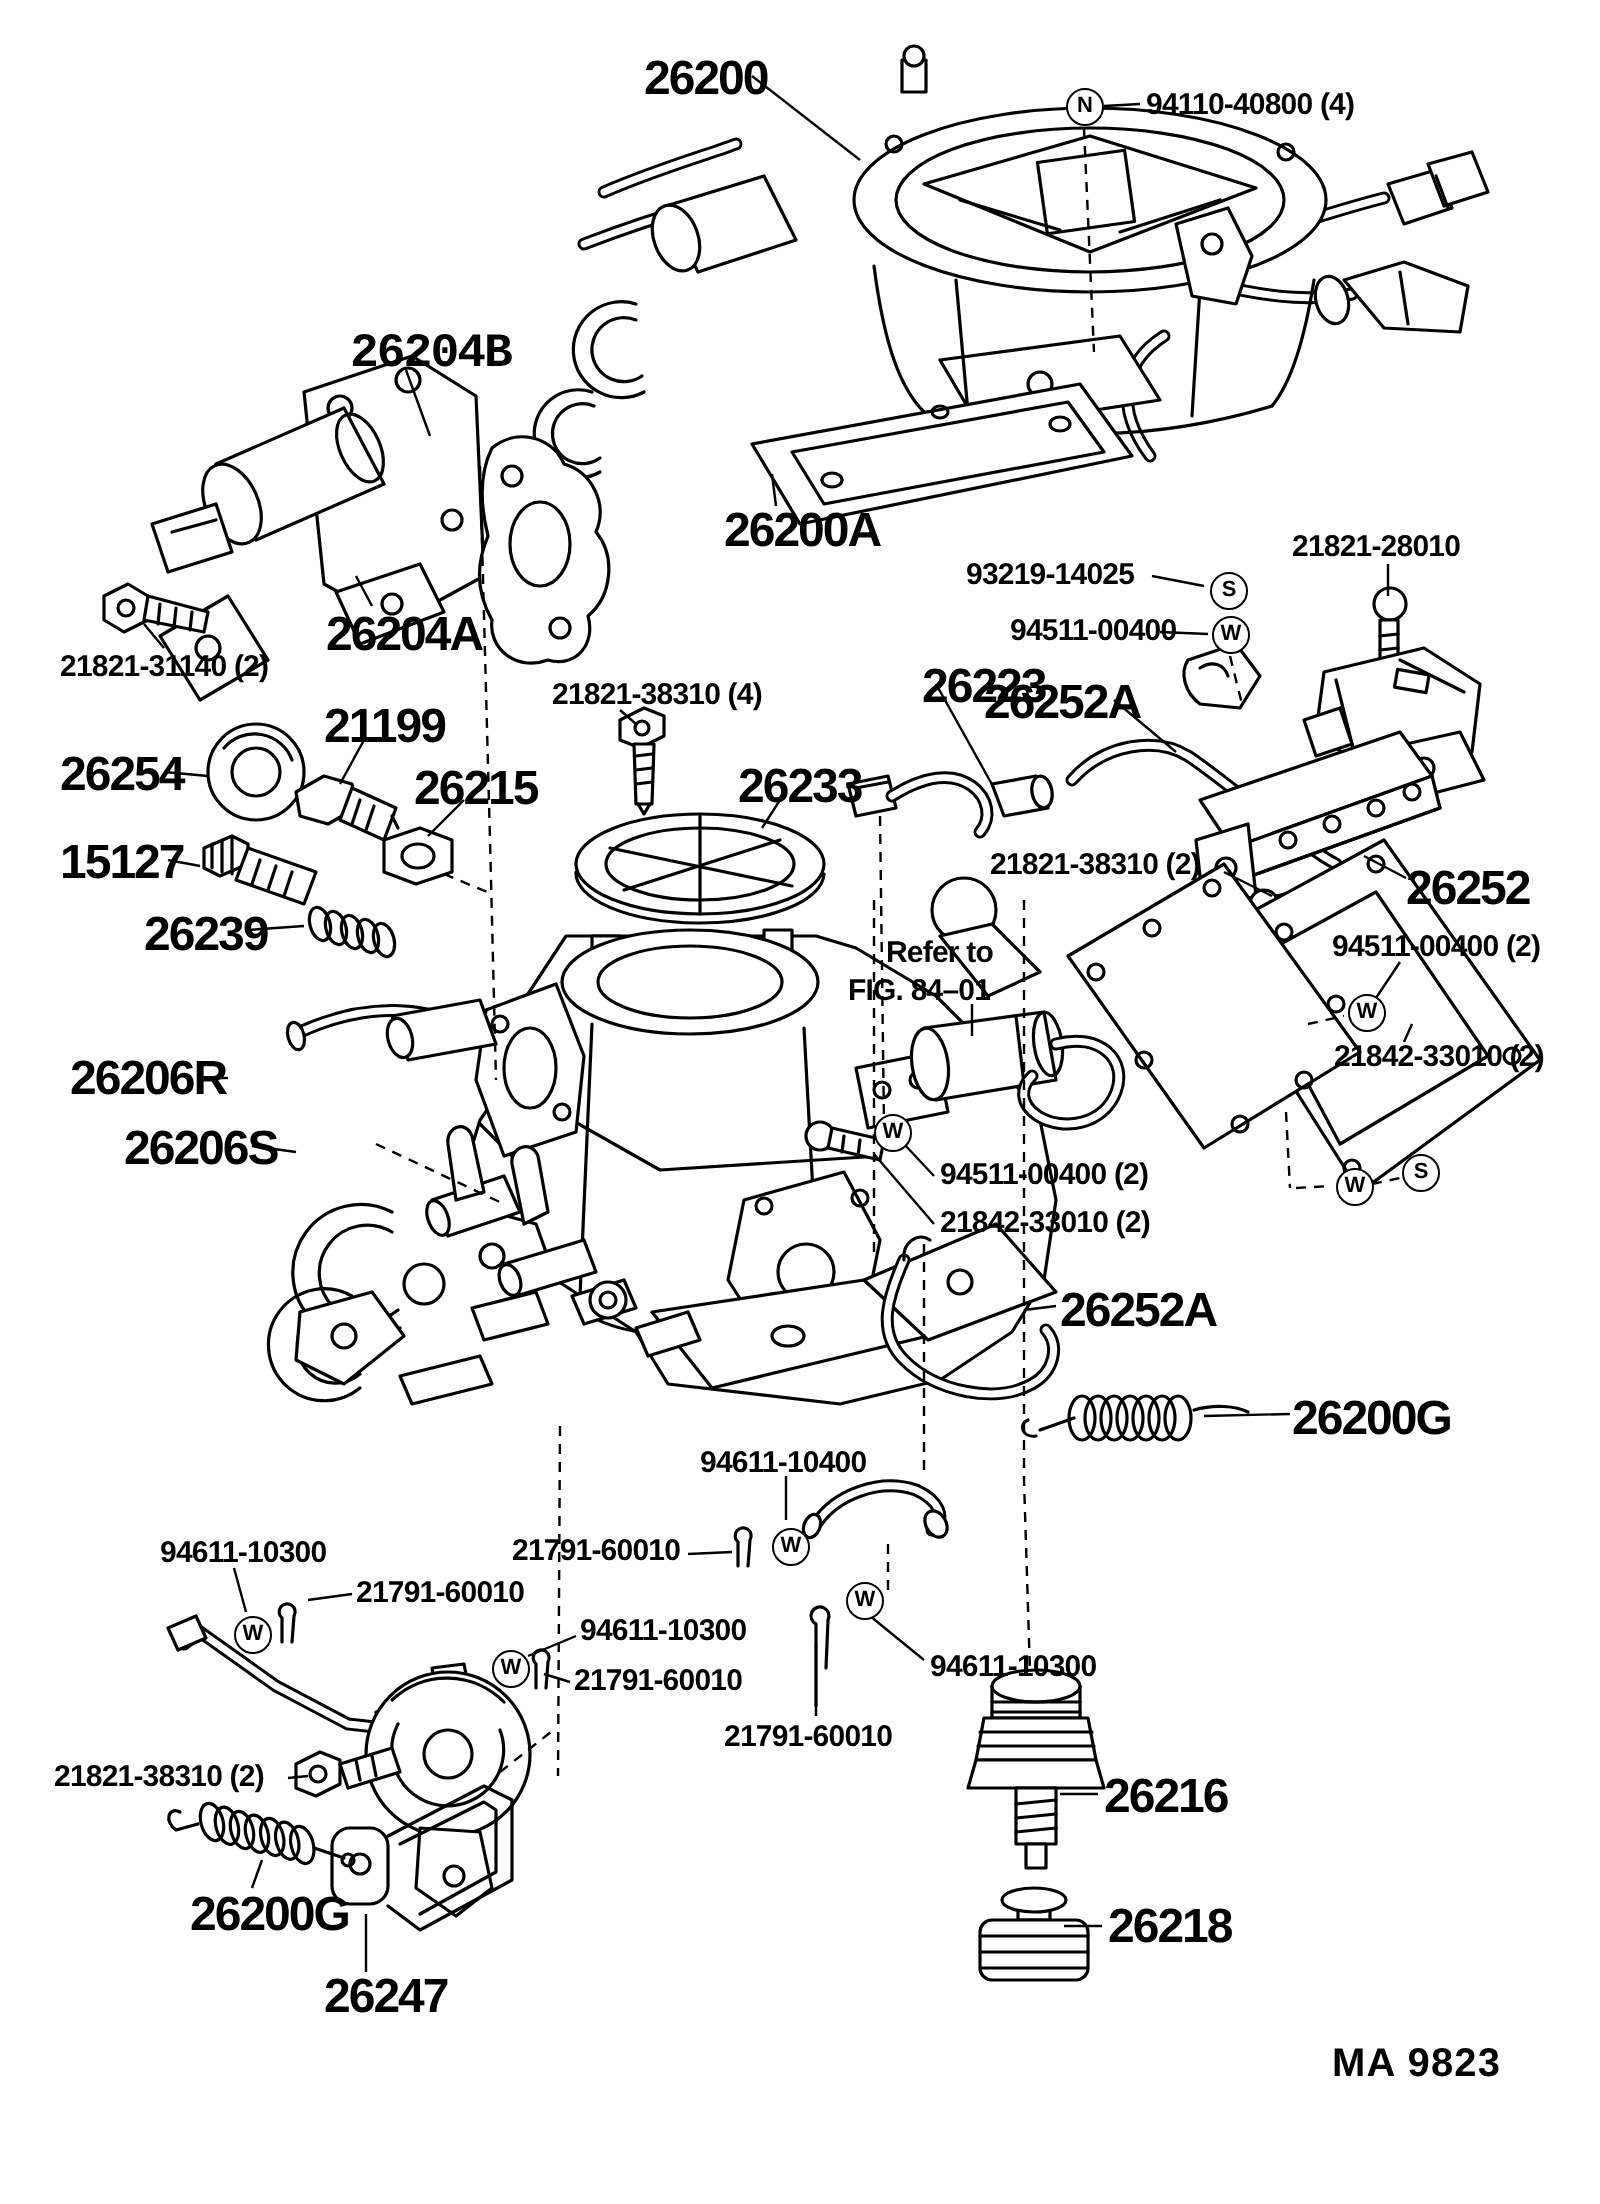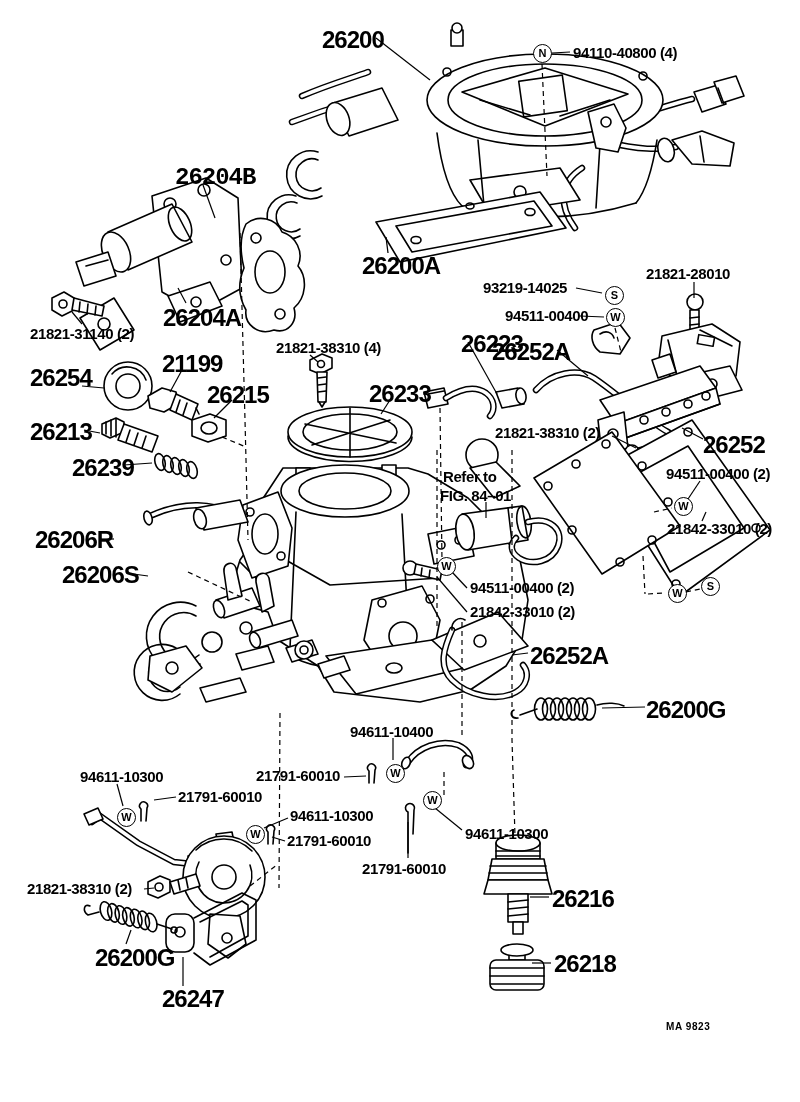--- a/index.html
+++ b/index.html
@@ -3,21 +3,21 @@
 <meta charset="utf-8">
 <title>Diagram</title>
 <style>
   html,body{margin:0;padding:0;background:#fff;}
   #stage{position:relative;width:800px;height:1102px;background:#fff;overflow:hidden;
          font-family:"Liberation Sans",sans-serif;}
   #art{position:absolute;left:0;top:0;}
   .plabel{position:absolute;white-space:nowrap;color:#000;font-weight:bold;z-index:5;}
   .lg{font-size:24px;letter-spacing:-1px;}
   .sm{font-size:15px;letter-spacing:-0.4px;}
-  .ft{font-size:10px;letter-spacing:0.6px;}
+  .ft{font-size:20px;letter-spacing:0.6px;}
   .psymbol{position:absolute;width:17px;height:17px;border:1.7px solid #000;border-radius:50%;
            background:#fff;color:#000;font-size:11px;font-weight:bold;line-height:17px;
            text-align:center;z-index:5;}
   
   .ln{fill:none;stroke:#000;stroke-width:1.6;stroke-linecap:round;stroke-linejoin:round;}
   .fw{fill:#fff;stroke:#000;stroke-width:1.6;stroke-linejoin:round;}
   .ld{fill:none;stroke:#000;stroke-width:1.2;}
   .dash{fill:none;stroke:#000;stroke-width:1.2;stroke-dasharray:5 4;}
   .t{fill:none;stroke-linecap:round;}
   .o{stroke:#000;stroke-width:6.5;}
@@ -420,41 +420,41 @@
       <path class="ld" d="M551,963 L532,963"></path>
     </g>
   </svg>
 
   <div id="label-layer">
       <div class="plabel lg" style="left: 322px; top: 26px;">26200</div>
       <div class="plabel sm" style="left: 573px; top: 44px;">94110-40800 (4)</div>
       <div class="plabel lg" style="left: 175px; top: 164px; font-family: Liberation Mono, monospace;">26204B</div>
       <div class="plabel lg" style="left: 163px; top: 304px;">26204A</div>
       <div class="plabel sm" style="left: 30px; top: 325px; text-align: center;">21821-31140 (2)</div>
-      <div class="plabel lg" style="left: 30px; top: 364px;">26254</div>
+      <div class="plabel lg" style="left: 30px; top: 374px;">26254</div>
       <div class="plabel lg" style="left: 162px; top: 350px;">21199</div>
       <div class="plabel lg" style="left: 207px; top: 381px;">26215</div>
-      <div class="plabel lg" style="left: 30px; top: 418px;">26213</div>
+      <div class="plabel lg" style="left: 30px; top: 418px;">15127</div>
       <div class="plabel lg" style="left: 72px; top: 454px;">26239</div>
       <div class="plabel lg" style="left: 35px; top: 526px;">26206R</div>
       <div class="plabel lg" style="left: 62px; top: 561px;">26206S</div>
       <div class="plabel lg" style="left: 362px; top: 252px;">26200A</div>
       <div class="plabel sm" style="left: 483px; top: 279px;">93219-14025</div>
       <div class="plabel sm" style="left: 487px; top: 307px; margin-left: 18px;">94511-00400</div>
       <div class="plabel sm" style="left: 646px; top: 265px;">21821-28010</div>
       <div class="plabel sm" style="left: 276px; top: 339px;">21821-38310 (4)</div>
       <div class="plabel lg" style="left: 415px; top: 330px; margin-left: 46px;">26223</div>
       <div class="plabel lg" style="left: 492px; top: 338px;">26252A</div>
       <div class="plabel lg" style="left: 369px; top: 380px;">26233</div>
       <div class="plabel sm" style="left: 495px; top: 424px;">21821-38310 (2)</div>
       <div class="plabel lg" style="left: 703px; top: 431px;">26252</div>
       <div class="plabel sm" style="left: 666px; top: 465px;">94511-00400 (2)</div>
       <div class="plabel sm" style="left: 667px; top: 520px;">21842-33010 (2)</div>
       <div class="plabel sm" style="left: 443px; top: 468px;">Refer to</div>
-      <div class="plabel sm" style="left: 440px; top: 487px;">FIG. 84–01</div>
+      <div class="plabel sm" style="left: 424px; top: 487px;">FIG. 84–01</div>
       <div class="plabel sm" style="left: 470px; top: 579px;">94511-00400 (2)</div>
       <div class="plabel sm" style="left: 470px; top: 603px;">21842-33010 (2)</div>
       <div class="plabel lg" style="left: 530px; top: 642px;">26252A</div>
       <div class="plabel lg" style="left: 646px; top: 696px;">26200G</div>
       <div class="plabel sm" style="left: 350px; top: 723px; text-align: center;">94611-10400</div>
       <div class="plabel sm" style="left: 256px; top: 767px;">21791-60010</div>
       <div class="plabel sm" style="left: 80px; top: 768px;">94611-10300</div>
       <div class="plabel sm" style="left: 178px; top: 788px;">21791-60010</div>
       <div class="plabel sm" style="left: 290px; top: 807px;">94611-10300</div>
       <div class="plabel sm" style="left: 287px; top: 832px;">21791-60010</div>

